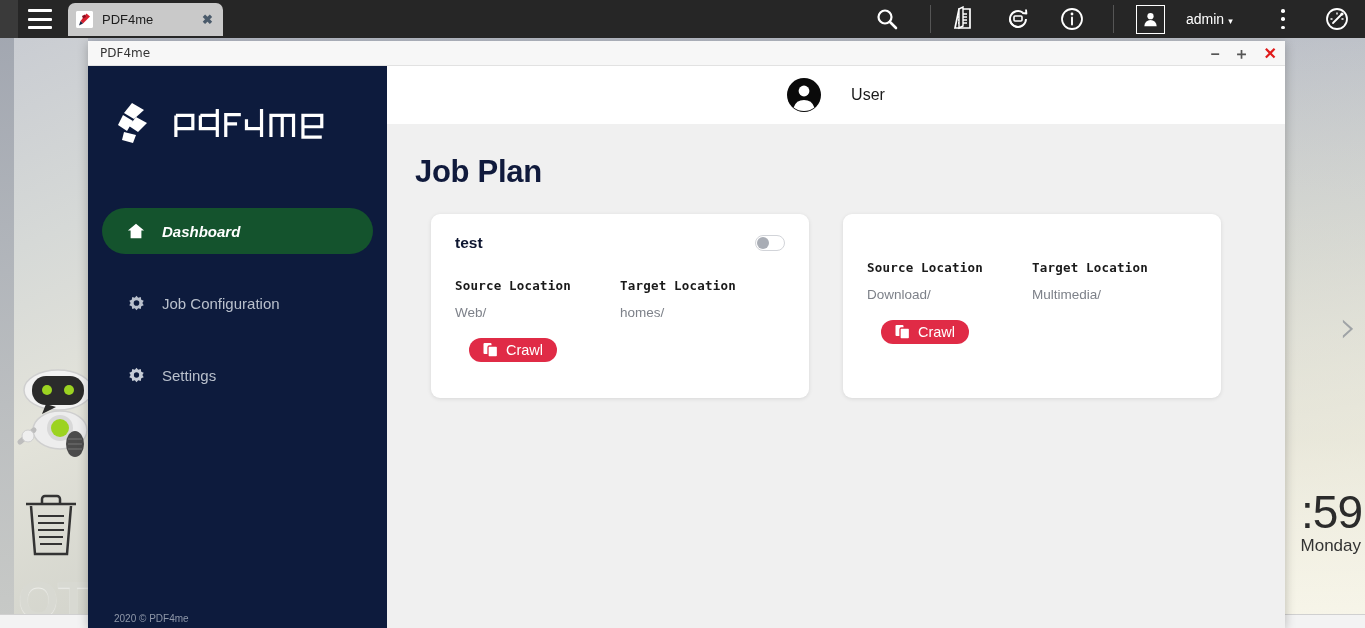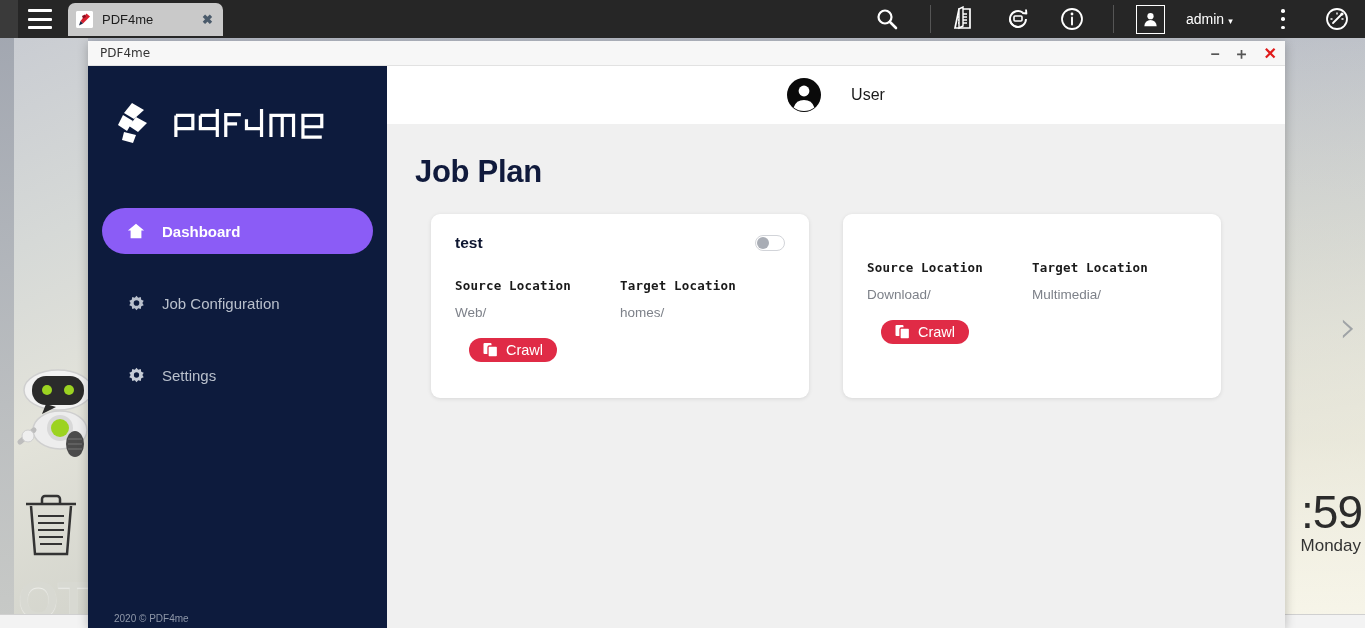--- a/index.html
+++ b/index.html
@@ -148,21 +148,21 @@
     display: flex; align-items: center;
   }
   #logo-mark { width: 48px; height: 44px; flex: 0 0 auto; }
   #logo-text { margin-left: 8px; }
   .nav-item {
     display: flex; align-items: center; height: 46px;
     margin: 0 14px; padding-left: 24px; border-radius: 24px;
     color: #b9c0cc; font-size: 15px; cursor: pointer;
   }
   .nav-item.active {
-    background: #8b5cf6; color: #fff; font-weight: bold;
+    background: #14532d; color: #fff; font-weight: bold; font-style: italic;
   }
   .nav-icon { width: 20px; margin-right: 16px; display:flex; align-items:center; justify-content:center; }
   #nav-dashboard { margin-top: 50px; }
   #nav-jobconfig { margin-top: 26px; }
   #nav-settings { margin-top: 26px; align-items: center; }
   #sidebar-footer {
     position: absolute; left: 26px; bottom: 4px;
     font-size: 10px; color: #8e97a8;
   }
 

